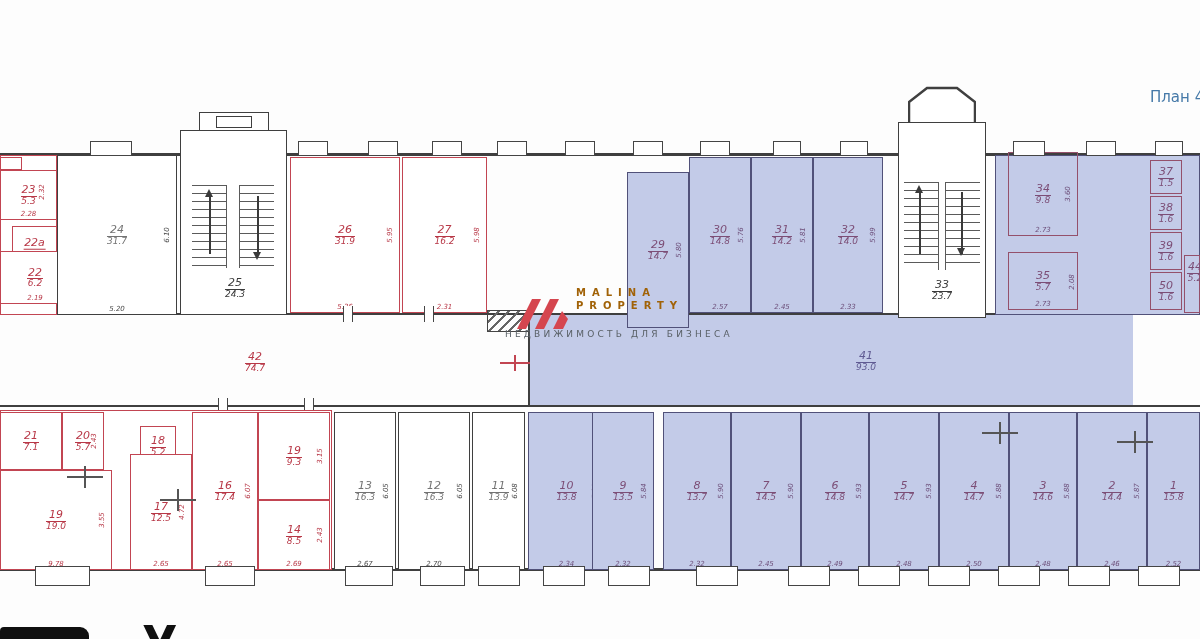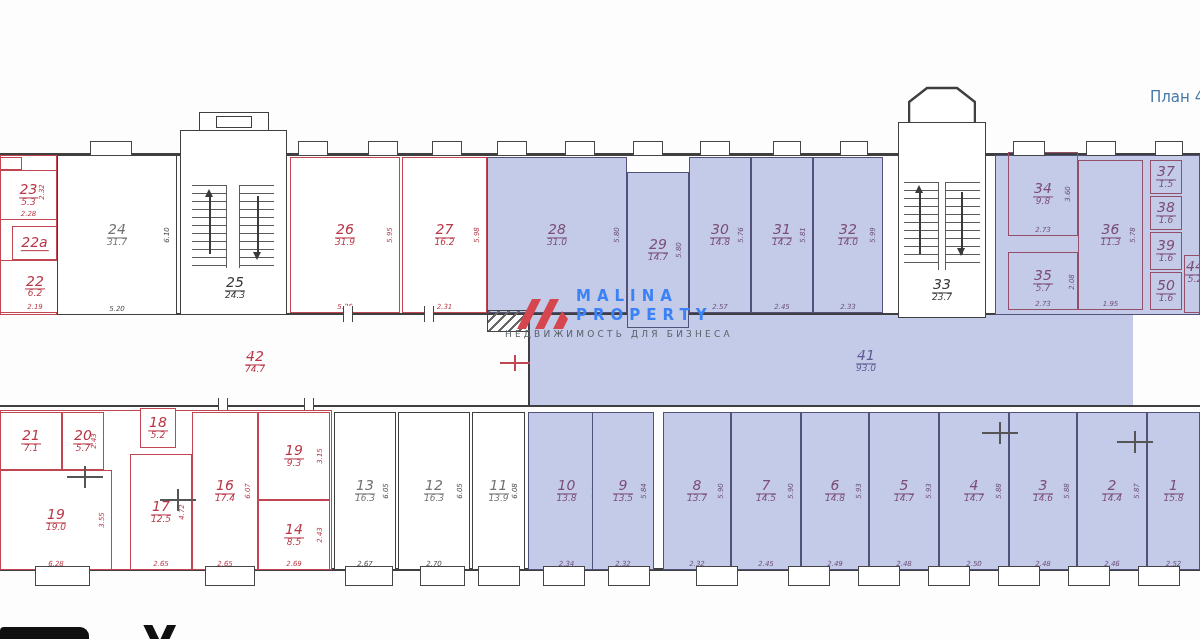--- a/index.html
+++ b/index.html
@@ -7,21 +7,21 @@
          font-family:"DejaVu Sans",sans-serif}
   .room,.cell,.win,.tick,.hl,.vl,.treads,.stringer,.flabel,.rl,.dm,.absx{position:absolute;box-sizing:border-box}
   .red{border:1.6px solid #c24552;background:#fff}
   .blk{border:1.8px solid #3f3f3f;background:#fff}
   .blue{border:1.8px solid #515179;background:#c3cbe8}
   .cellp{border:1.5px solid #94506b;background:transparent}
   .hl{background:#3f3f3f;height:2.5px}
   .vl{background:#3f3f3f;width:2px}
   .rl{left:50%;top:50%;transform:translate(-50%,-50%);text-align:center;font-style:italic;line-height:1.05;white-space:nowrap}
   .flabel{transform:translate(-50%,-50%);text-align:center;font-style:italic;line-height:1.05;white-space:nowrap}
-  .rl b,.flabel b{display:block;font-weight:normal;font-size:14px;border-bottom:1px solid currentColor;padding:0 1px}
+  .rl b,.flabel b{display:block;font-weight:normal;font-size:11px;border-bottom:1px solid currentColor;padding:0 1px}
   .rl i,.flabel i{display:block;font-style:italic;font-size:9px}
   .red .rl{color:#b83847}
   .blk .rl{color:#737373}
   .blue .rl,.cellp .rl{color:#7c4e76}
   .redt{color:#b83847}.bluet{color:#5f5a92}
   s{text-decoration:none}
   .dm{font-size:7px;font-style:italic;white-space:nowrap;color:#b83847}
   .blue .dm,.cellp .dm{color:#6c4e79}
   .blk .dm{color:#4a4a4a}
   .dm.b{bottom:1px;left:50%;transform:translateX(-50%)}
@@ -34,21 +34,21 @@
   .stringer{background:#fff;border-left:1.5px solid #5a5a5a;border-right:1.5px solid #5a5a5a}
   .aline{width:2px;background:#3a3a3a;position:absolute}
   .ah{position:absolute;width:0;height:0;border-left:4.5px solid transparent;border-right:4.5px solid transparent}
   .ah.up{border-bottom:8px solid #3a3a3a}
   .ah.down{border-top:8px solid #3a3a3a}
   .crossh{position:absolute;height:1.5px;background:#555}
   .crossv{position:absolute;width:1.5px;background:#555}
   .redc{background:#c24552}
   .hatch{position:absolute;background:repeating-linear-gradient(135deg,#666 0 2px,transparent 2px 7px);border:1.5px solid #454545;box-sizing:border-box}
   #wm{position:absolute;left:500px;top:283px;width:230px}
-  #wm-title{position:absolute;left:76px;top:4px;font-weight:bold;color:#3b82f6;font-size:15px;letter-spacing:6px;line-height:1.25}
+  #wm-title{position:absolute;left:76px;top:4px;font-weight:bold;color:#a16207;font-size:10px;letter-spacing:6px;line-height:1.25}
   #wm-sub{position:absolute;left:5px;top:46px;color:#596066;font-size:9px;letter-spacing:3.2px;white-space:nowrap}
   #plan-label{position:absolute;left:1150px;top:88px;width:67px;overflow:hidden;color:#4579a8;font-size:15px;white-space:nowrap}
   #footer-block{position:absolute;left:0;top:627px;width:89px;height:14px;background:#101010;border-radius:4px 9px 0 0}
   #footer-letter{position:absolute;left:142px;top:620px;color:#101010;font-size:46px;font-weight:bold;line-height:1}
 </style>
 </head>
 <body>
 
 <div id="stage">
 
@@ -67,21 +67,21 @@
         <b>23</b>
         <i>5.3</i>
       </div>
     <s class="dm b">2.28</s>
   </div>
   <div class="room red" style="left:12px;top:226px;width:45px;height:34px">
     <div class="rl">
         <b>22а</b>
       </div>
   </div>
-  <div class="room red" style="left:0;top:260px;width:70px;height:53px">
+  <div class="room red" style="left:0;top:251px;width:70px;height:53px">
     <div class="rl">
         <b>22</b>
         <i>6.2</i>
       </div>
     <s class="dm b">2.19</s>
   </div>
   <s class="dmfree rot" style="left:34px;top:188px">2.32</s>
 
   <div class="room blk" style="left:57px;top:155px;width:120px;height:160px">
     <div class="rl">
@@ -118,27 +118,20 @@
   </div>
   <div class="room red" style="left:402px;top:157px;width:85px;height:156px">
     <div class="rl">
         <b>27</b>
         <i>16.2</i>
       </div>
     <s class="dm b">2.31</s>
     <s class="dm v">5.98</s>
   </div>
 
-  <div class="room blue" style="left:487px;top:157px;width:140px;height:156px">
-    <div class="rl">
-        <b>28</b>
-        <i>31.0</i>
-      </div>
-    <s class="dm v">5.80</s>
-  </div>
   <div class="room blue" style="left:627px;top:172px;width:62px;height:156px">
     <div class="rl">
         <b>29</b>
         <i>14.7</i>
       </div>
     <s class="dm v">5.80</s>
   </div>
   <div class="room blue" style="left:689px;top:157px;width:62px;height:156px">
     <div class="rl">
         <b>30</b>
@@ -190,28 +183,20 @@
     <s class="dm b">2.73</s>
     <s class="dm v">3.60</s>
   </div>
   <div class="cell cellp" style="left:1008px;top:252px;width:70px;height:58px">
     <div class="rl">
         <b>35</b>
         <i>5.7</i>
       </div>
     <s class="dm b">2.73</s>
   </div>
-  <div class="cell cellp" style="left:1078px;top:160px;width:65px;height:150px">
-    <div class="rl">
-        <b>36</b>
-        <i>11.3</i>
-      </div>
-    <s class="dm b">1.95</s>
-    <s class="dm v">5.78</s>
-  </div>
   <s class="dmfree rot" style="left:1064px;top:278px;color:#6c4e79">2.08</s>
   <div class="cell cellp" style="left:1150px;top:160px;width:32px;height:34px">
     <div class="rl">
         <b>37</b>
         <i>1.5</i>
       </div>
   </div>
   <div class="cell cellp" style="left:1150px;top:196px;width:32px;height:34px">
     <div class="rl">
         <b>38</b>
@@ -259,32 +244,32 @@
         <i>7.1</i>
       </div>
   </div>
   <div class="room red" style="left:62px;top:412px;width:42px;height:58px">
     <div class="rl">
         <b>20</b>
         <i>5.7</i>
       </div>
     <s class="dm v">2.43</s>
   </div>
-  <div class="room red" style="left:140px;top:408px;width:36px;height:40px">
+  <div class="room red" style="left:140px;top:426px;width:36px;height:40px">
     <div class="rl">
         <b>18</b>
         <i>5.2</i>
       </div>
   </div>
   <div class="room red" style="left:0;top:470px;width:112px;height:100px">
     <div class="rl">
         <b>19</b>
         <i>19.0</i>
       </div>
-    <s class="dm b">6.28</s>
+    <s class="dm b">9.78</s>
     <s class="dm v">3.55</s>
   </div>
   <div class="room red" style="left:130px;top:454px;width:62px;height:116px">
     <div class="rl">
         <b>17</b>
         <i>12.5</i>
       </div>
     <s class="dm b">2.65</s>
     <s class="dm v">4.72</s>
   </div>

